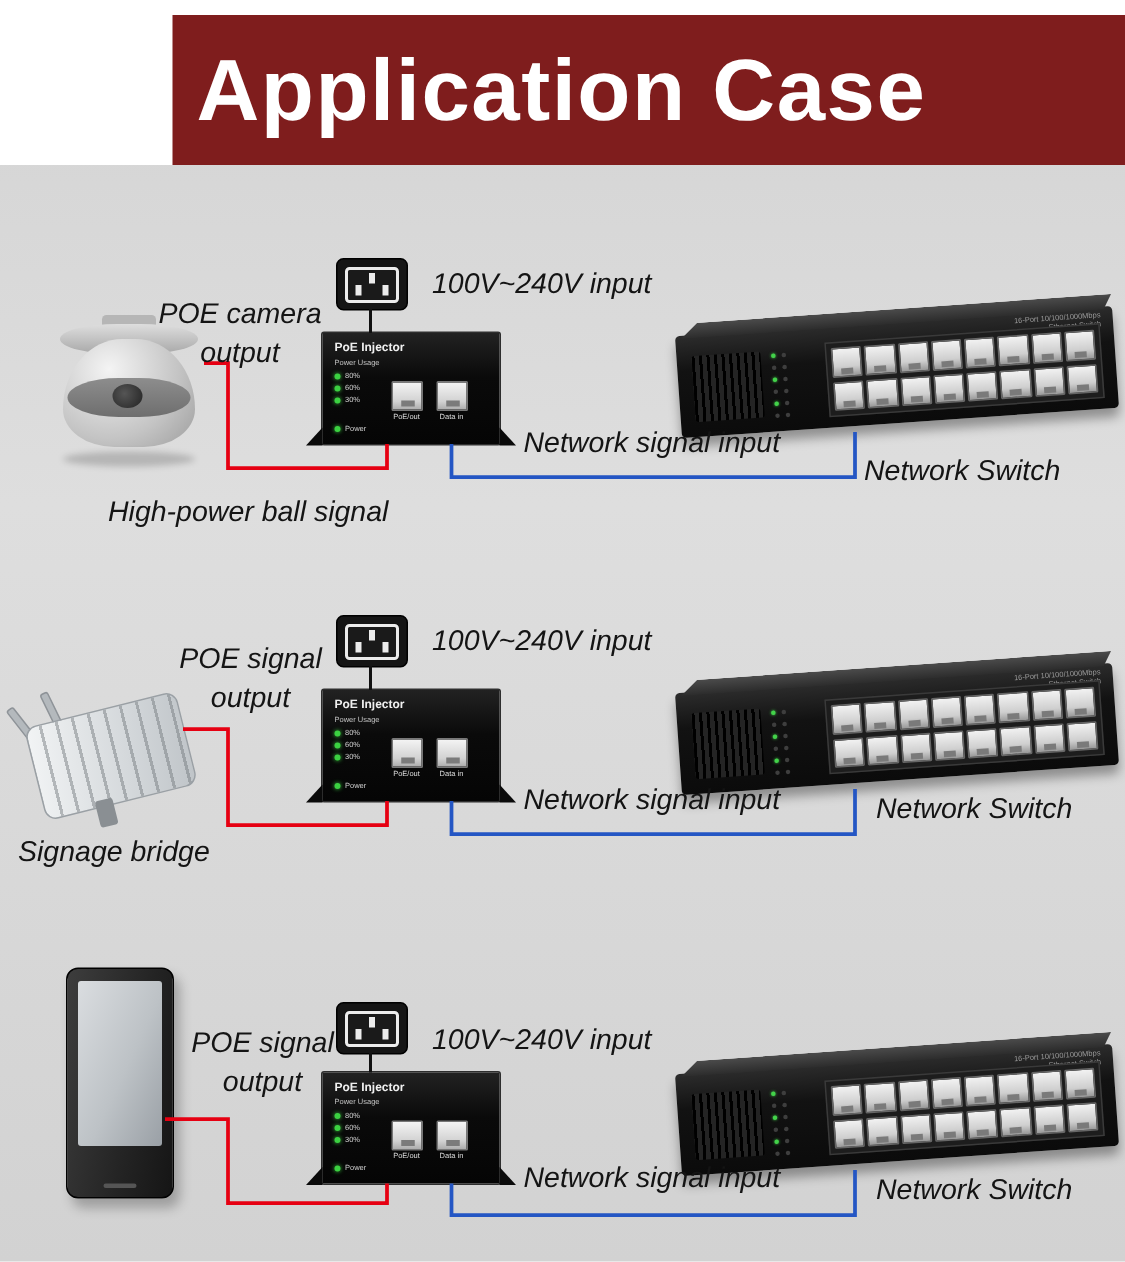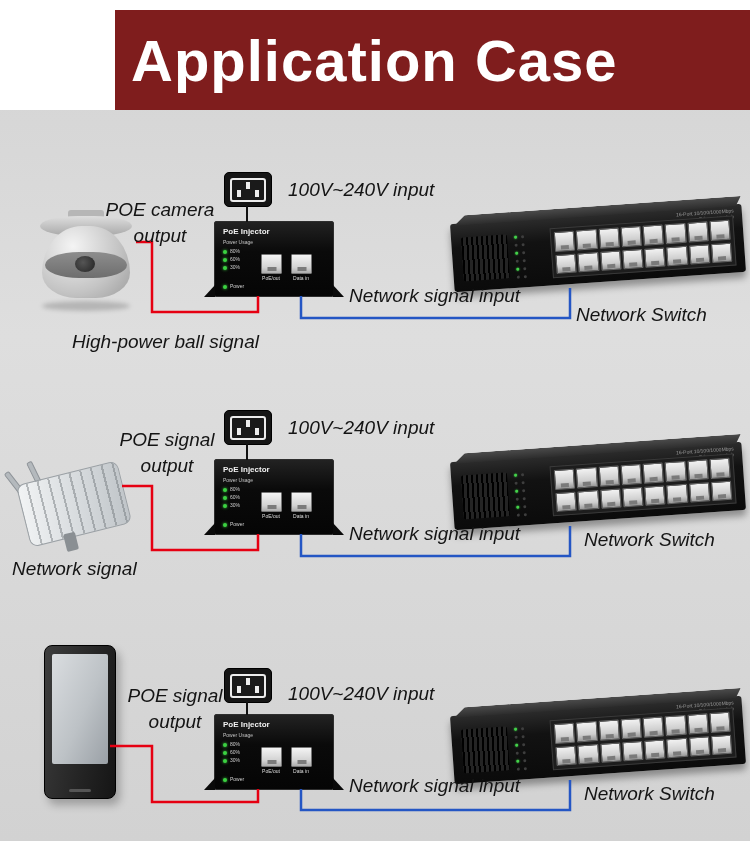--- a/index.html
+++ b/index.html
@@ -343,21 +343,21 @@
   <div class="lbl" style="left:576px;top:302px;">Network Switch</div>
   <div class="lbl" style="left:72px;top:329px;">High-power ball signal</div>
 
   <div class="lbl poe" style="left:92px;top:427px;">
     <span>POE signal</span><br>
     <span>output</span>
   </div>
   <div class="lbl" style="left:288px;top:415px;">100V~240V input</div>
   <div class="lbl" style="left:349px;top:521px;">Network signal input</div>
   <div class="lbl" style="left:584px;top:527px;">Network Switch</div>
-  <div class="lbl" style="left:12px;top:556px;">Network signal</div>
+  <div class="lbl" style="left:12px;top:556px;">Signage bridge</div>
 
   <div class="lbl poe" style="left:100px;top:683px;">
     <span>POE signal</span><br>
     <span>output</span>
   </div>
   <div class="lbl" style="left:288px;top:681px;">100V~240V input</div>
   <div class="lbl" style="left:349px;top:773px;">Network signal input</div>
   <div class="lbl" style="left:584px;top:781px;">Network Switch</div>
 
 </div>

